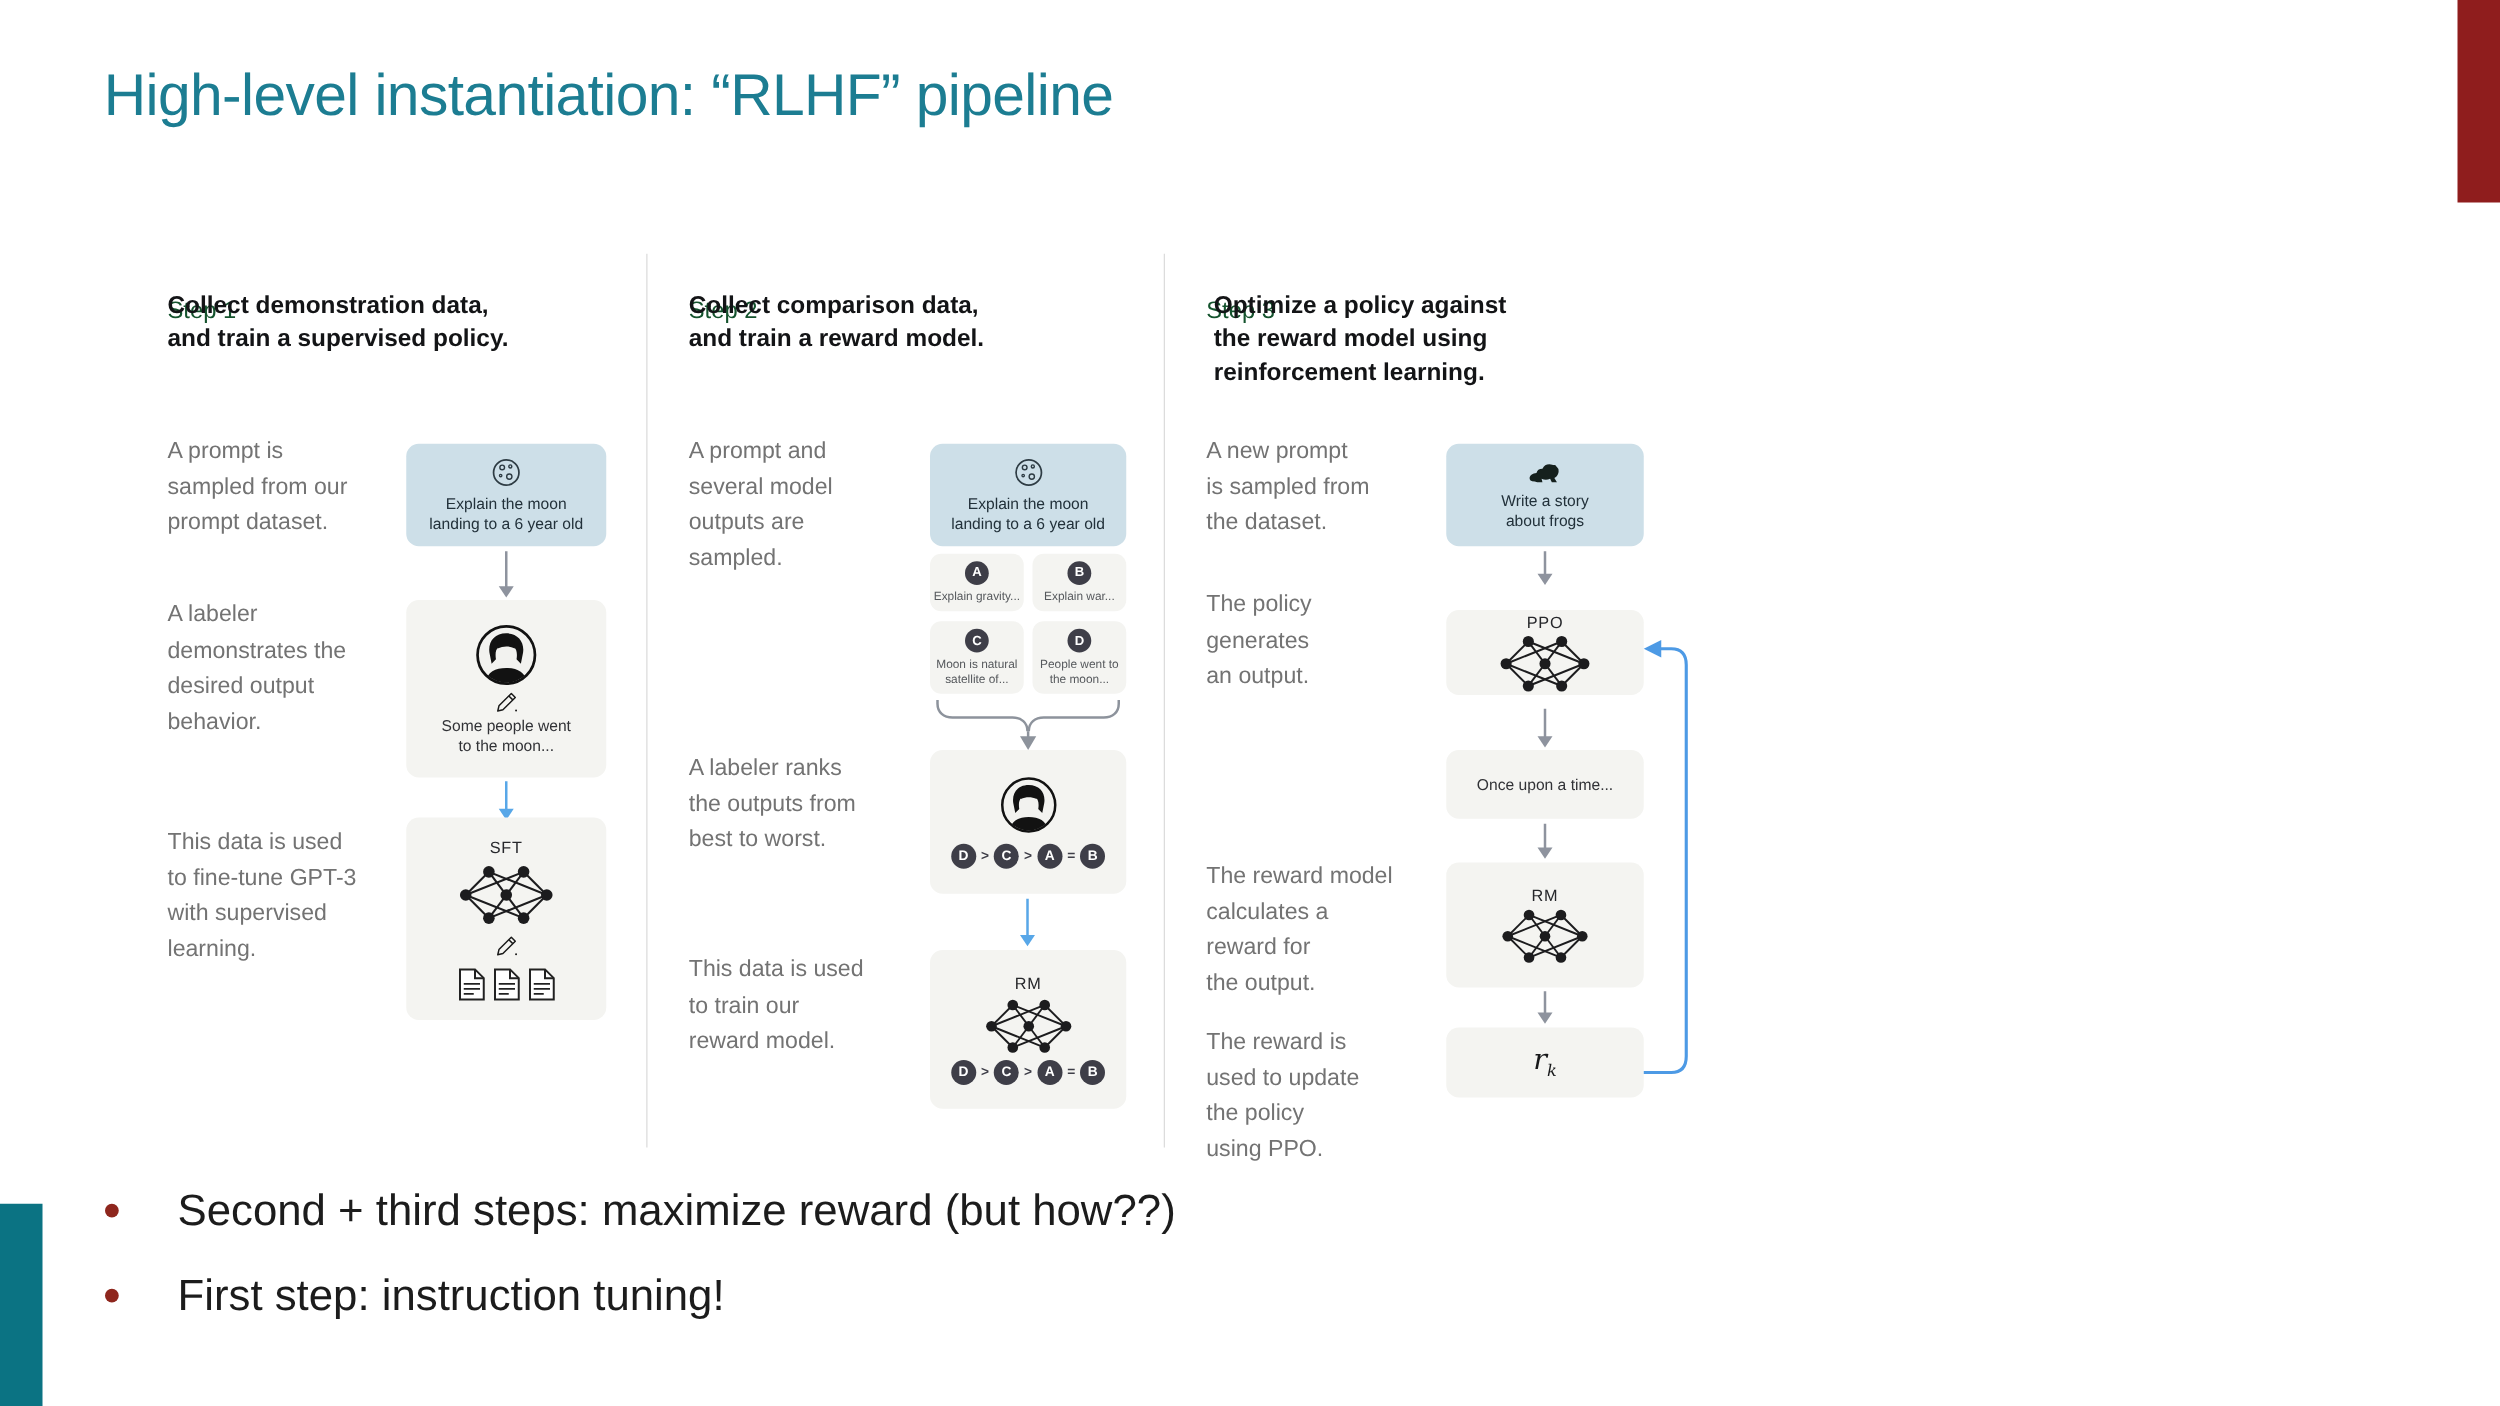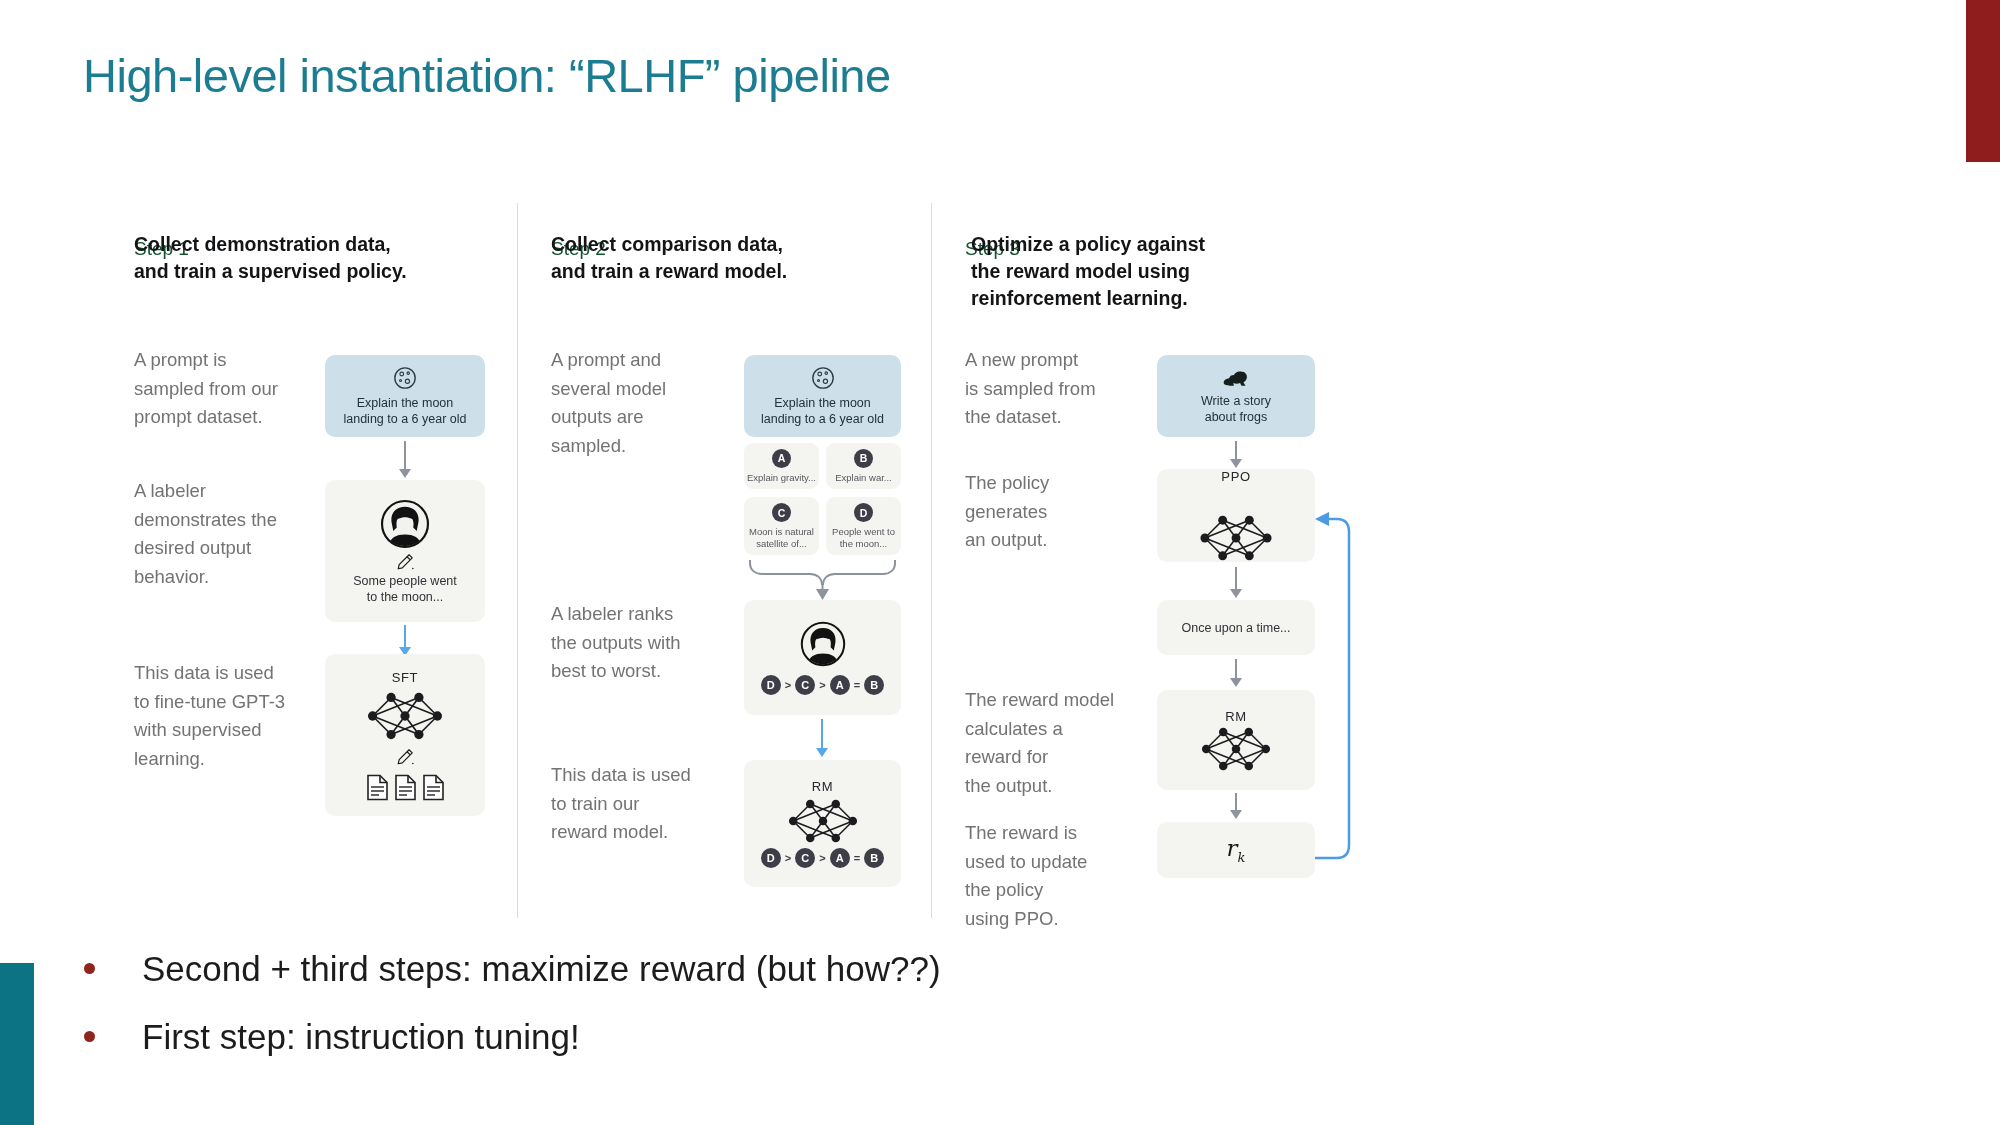--- a/index.html
+++ b/index.html
@@ -66,21 +66,21 @@
   .rbadge{width:20px;height:20px;border-radius:50%;background:#3e3e48;color:#fff;font-size:11px;
           font-weight:700;display:flex;align-items:center;justify-content:center;}
   .rsep{font-size:11px;font-weight:700;color:#3e3e48;}
 
   
   .lbl3{left:965px;top:203px;} .hd3{left:932px;top:231px;width:310px;margin-left:39px;}
   .cap3a{left:965px;top:346px;} .cap3b{left:965px;top:469px;}
   .cap3c{left:965px;top:686px;} .cap3d{left:965px;top:819px;}
   .b3prompt{left:1157px;top:355px;width:158px;height:82px;gap:3px;}
   .arr3a{left:1230px;top:441px;height:27px;}
-  .b3ppo{left:1157px;top:469px;width:158px;height:93px;gap:2px;justify-content:space-between;}
+  .b3ppo{left:1157px;top:488px;width:158px;height:68px;gap:2px;}
   .arr3b{left:1230px;top:567px;height:31px;}
   .b3once{left:1157px;top:600px;width:158px;height:55px;text-align:center;}
   .arr3c{left:1230px;top:659px;height:28px;}
   .b3rm{left:1157px;top:690px;width:158px;height:100px;gap:2px;}
   .arr3d{left:1230px;top:793px;height:26px;}
   .b3rk{left:1157px;top:822px;width:158px;height:56px;}
   .rk{font-family:"DejaVu Serif",serif;font-style:italic;font-size:23px;color:#17181a;text-align:center;}
   .rk sub{font-size:13px;}
   .loop{position:absolute;left:1313px;top:506px;}
 
@@ -255,21 +255,21 @@
     </div>
 
     <svg class="bracket" width="157" height="42" viewBox="0 0 157 42">
       <path d="M6,1 V4 C6,11 11,15 18,15 H66 C73,15 78,19 78,26" fill="none" stroke="#8d939c" stroke-width="2"></path>
       <path d="M151,1 V4 C151,11 146,15 139,15 H91 C84,15 79,19 79,26" fill="none" stroke="#8d939c" stroke-width="2"></path>
       <path d="M78.5,26 V31" stroke="#8d939c" stroke-width="2"></path>
       <polygon points="72,30 85,30 78.5,41" fill="#8d939c"></polygon>
     </svg>
 
     <div class="caption cap2b">A labeler ranks
-the outputs with
+the outputs from
 best to worst.</div>
     <div class="box gray b2labeler">
       <svg width="48" height="48" viewBox="0 0 60 60">
         <clipPath id="avclip2">
             <circle cx="30" cy="30" r="25.5"></circle>
           </clipPath>
         <circle cx="30" cy="30" r="26.5" fill="#f2f2ef" stroke="#121212" stroke-width="2.5"></circle>
         <g clip-path="url(#avclip2)">
           <path d="M10,62 C10,47 18,42 30,42 C42,42 50,47 50,62 Z" fill="#121212"></path>
           <path d="M30,10 c-11,0 -17,8 -15.5,18 l2,10 4,-4 c-1.5,-10 2,-13 9.5,-13 c7.5,0 11,3 9.5,13 l4,4 2,-10 C47,18 41,10 30,10 z" fill="#121212"></path>

